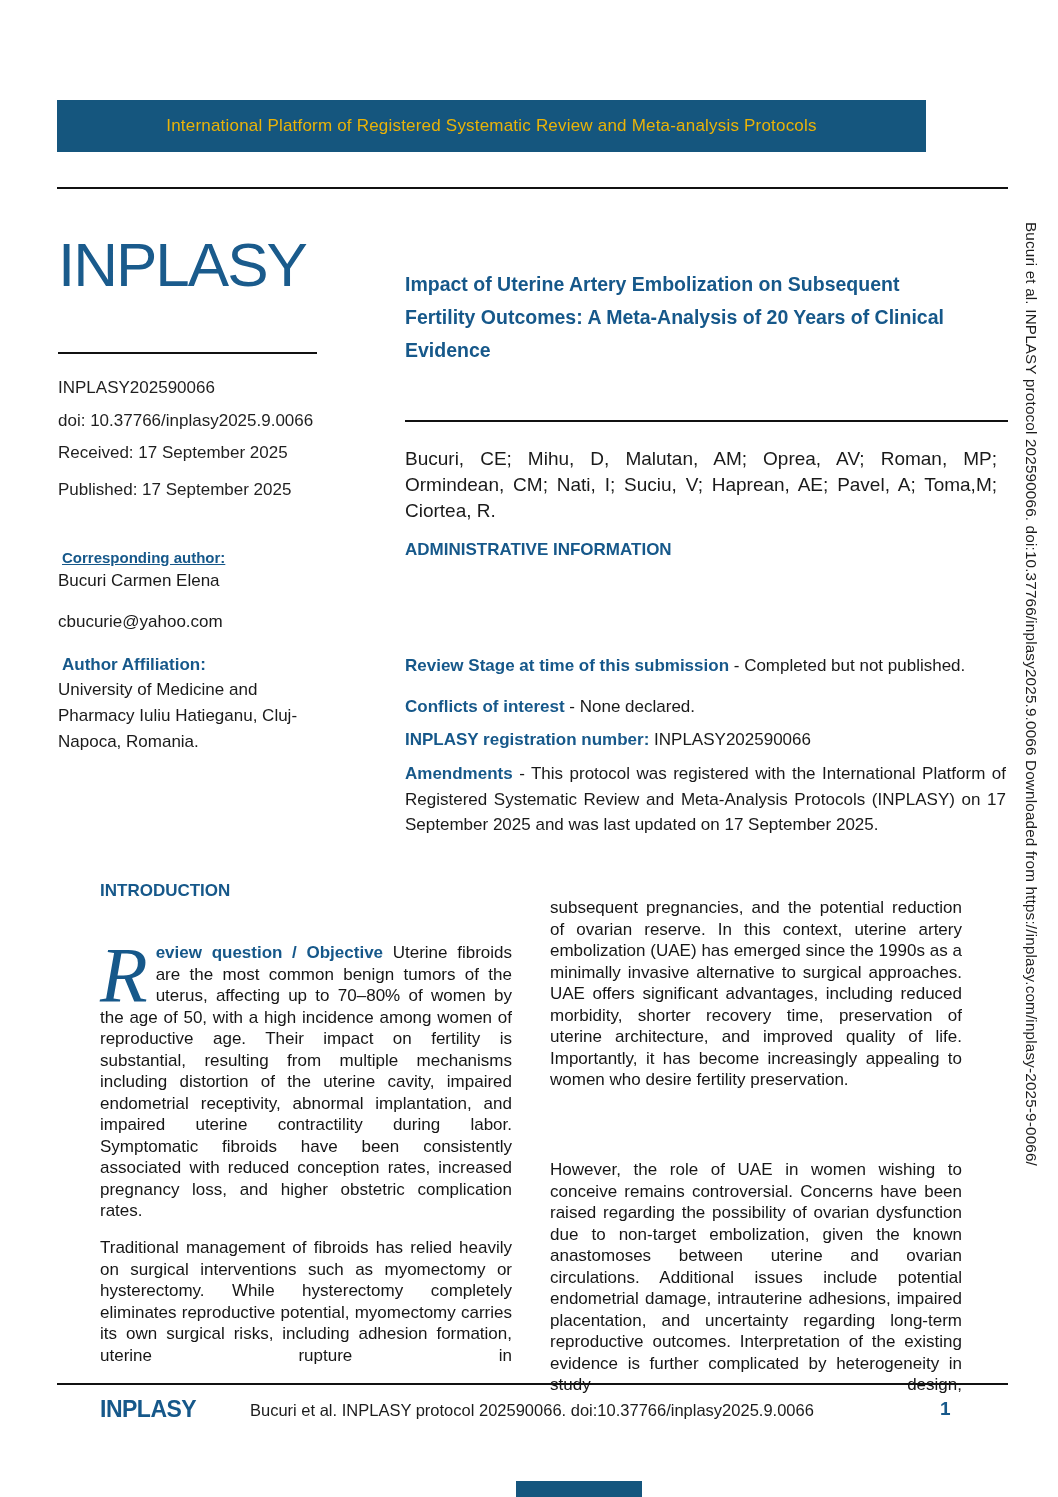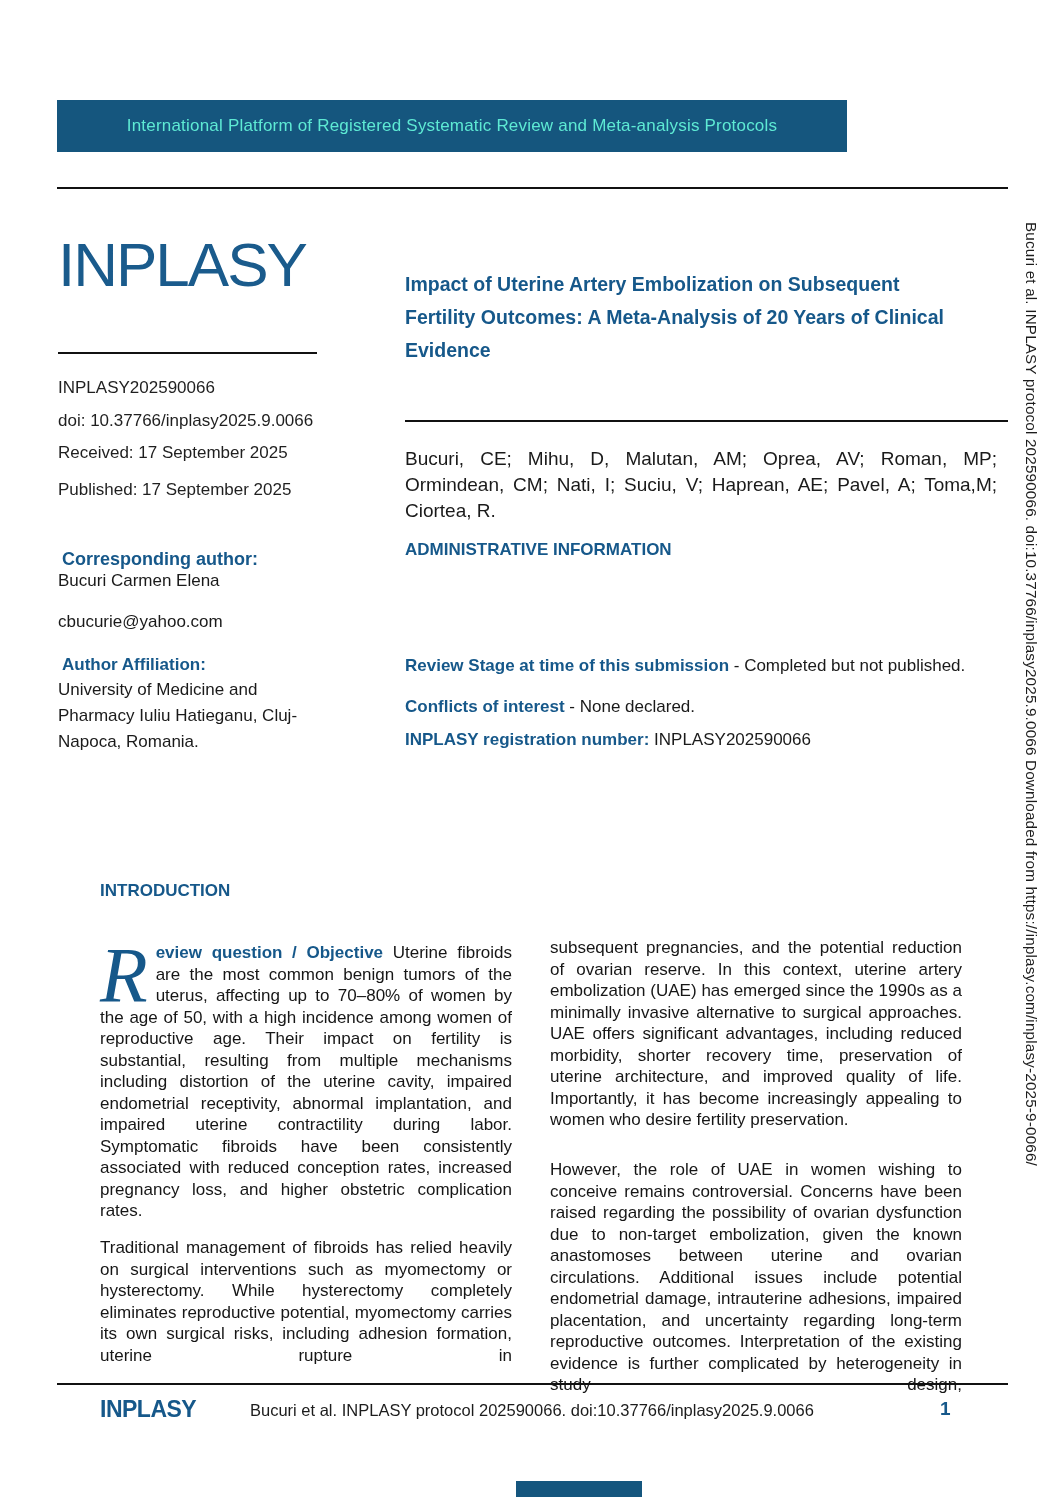--- a/index.html
+++ b/index.html
@@ -10,38 +10,38 @@
     font-family:"Liberation Sans", sans-serif;
     color:#1a1a1a;
     overflow:hidden;
   }
   .abs{position:absolute;}
   .blue{color:#16588A;}
   .bold{font-weight:bold;}
   .rule{background:#111111;}
 
   .header-bar{
-    left:57px;top:100px;width:790px;height:52px;
-    background:#15567E;color:#5eead4;
+    left:57px;top:100px;width:869px;height:52px;
+    background:#15567E;color:#eab308;
     display:flex;align-items:center;justify-content:center;
     font-size:17px;letter-spacing:.2px;
   }
   .rule-top{left:57px;top:187px;width:951px;height:2px;}
 
   .logo{
     left:58px;top:234px;
     font-size:62px;line-height:1;letter-spacing:-2px;
     color:#1A5B8C;
   }
   .logo-rule{left:58px;top:352px;width:259px;height:2px;}
 
   .meta-line{left:58px;font-size:17px;color:#1f1f1f;}
   .m1{top:378px;} .m2{top:411px;} .m3{top:443px;} .m4{top:480px;}
 
-  .corr-label{left:62px;top:549px;font-size:18px;}
+  .corr-label{left:62px;top:549px;font-size:15px;text-decoration:underline;}
   .corr-name{left:58px;top:571px;font-size:17px;}
   .corr-email{left:58px;top:612px;font-size:17px;}
   .affil-label{left:62px;top:655px;font-size:17px;}
   .affil-text{left:58px;top:677px;width:256px;font-size:17px;line-height:26px;}
 
   .title{
     left:405px;top:268px;width:565px;
     font-size:19.5px;line-height:33px;font-weight:bold;
   }
   .title-rule{left:405px;top:420px;width:603px;height:2px;}
@@ -58,21 +58,21 @@
   .a1{top:572px;} .a2{top:625px;margin-top:28px;} .a3{top:677px;} .a4{top:710px;} .a5{top:744px;}
 
   .intro-heading{left:100px;top:881px;font-size:17px;}
   .body-par{
     font-size:17px;line-height:21.5px;text-align:justify;
     width:412px;color:#161616;
   }
   .cont{text-align-last:justify;}
   .p1{left:100px;top:925px;}
   .p2{left:100px;top:1220px;}
-  .p3{left:550px;top:920px;}
+  .p3{left:550px;top:880px;}
   .p4{left:550px;top:1115px;margin-top:44px;}
   .dropcap{
     float:left;
     font-family:"Liberation Serif", serif;
     font-style:italic;
     font-size:78px;line-height:62px;
     margin:2px 8px 0 0;
     color:#16588A;
   }
 
@@ -123,20 +123,21 @@
 
   <div class="abs admin-heading blue bold">ADMINISTRATIVE INFORMATION</div>
 
 
   <p class="abs admin-par a2"><span class="blue bold">Review Stage at time of this submission</span><span> - Completed but not published.</span></p>
 
   <p class="abs admin-par a3"><span class="blue bold">Conflicts of interest</span><span> - None declared.</span></p>
 
   <p class="abs admin-par a4"><span class="blue bold">INPLASY registration number:</span><span> INPLASY202590066</span></p>
 
+  <p class="abs admin-par a5"><span class="blue bold">Amendments</span><span> - This protocol was registered with the International Platform of Registered Systematic Review and Meta-Analysis Protocols (INPLASY) on 17 September 2025 and was last updated on 17 September 2025.</span></p>
 
   <div class="abs intro-heading blue bold">INTRODUCTION</div>
 
   <p class="abs body-par p1"><span class="dropcap">R</span><span class="blue bold">eview question / Objective</span><span> Uterine fibroids are the most common benign tumors of the uterus, affecting up to 70–80% of women by the age of 50, with a high incidence among women of reproductive age. Their impact on fertility is substantial, resulting from multiple mechanisms including distortion of the uterine cavity, impaired endometrial receptivity, abnormal implantation, and impaired uterine contractility during labor. Symptomatic fibroids have been consistently associated with reduced conception rates, increased pregnancy loss, and higher obstetric complication rates.</span></p>
 
   <p class="abs body-par p2 cont">Traditional management of fibroids has relied heavily on surgical interventions such as myomectomy or hysterectomy. While hysterectomy completely eliminates reproductive potential, myomectomy carries its own surgical risks, including adhesion formation, uterine rupture in</p>
 
   <p class="abs body-par p3">subsequent pregnancies, and the potential reduction of ovarian reserve. In this context, uterine artery embolization (UAE) has emerged since the 1990s as a minimally invasive alternative to surgical approaches. UAE offers significant advantages, including reduced morbidity, shorter recovery time, preservation of uterine architecture, and improved quality of life. Importantly, it has become increasingly appealing to women who desire fertility preservation.</p>
 
   <p class="abs body-par p4 cont">However, the role of UAE in women wishing to conceive remains controversial. Concerns have been raised regarding the possibility of ovarian dysfunction due to non-target embolization, given the known anastomoses between uterine and ovarian circulations. Additional issues include potential endometrial damage, intrauterine adhesions, impaired placentation, and uncertainty regarding long-term reproductive outcomes. Interpretation of the existing evidence is further complicated by heterogeneity in study design,</p>

